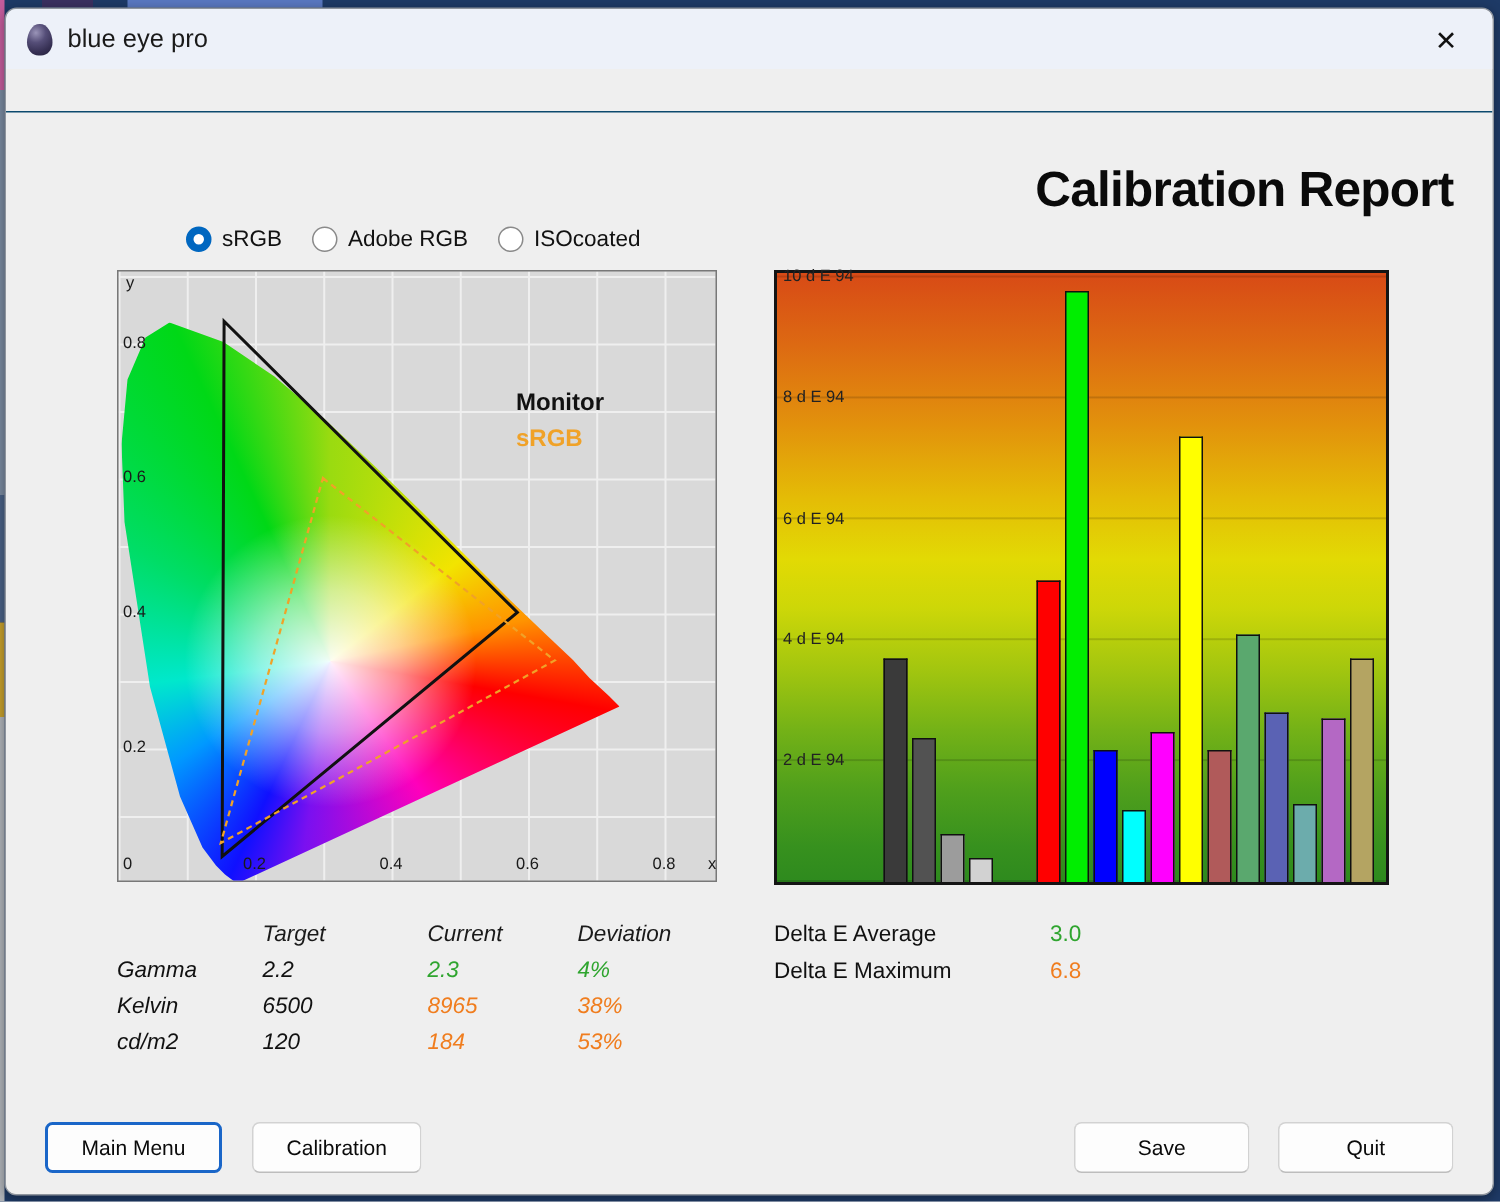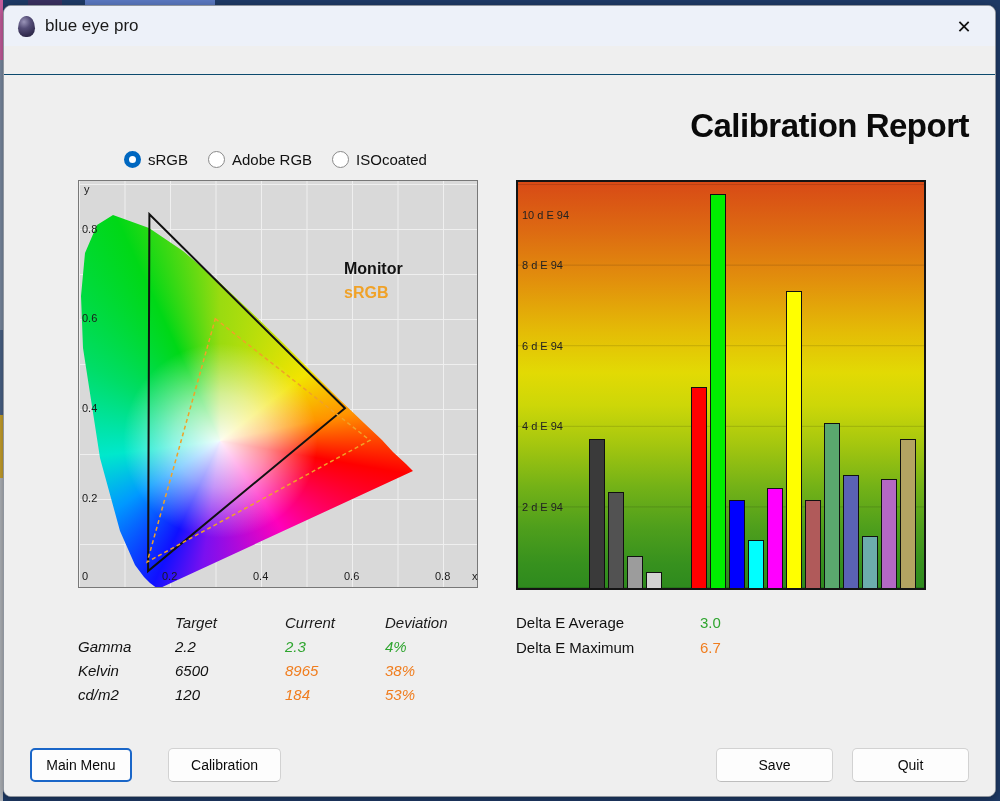--- a/index.html
+++ b/index.html
@@ -85,21 +85,21 @@
   
   .delta-summary { position:absolute; left:512px; top:535px; font-size:15px; color:#111; }
   .delta-row { display:flex; height:25px; align-items:center; }
   .delta-row .dlabel { width:184px; }
 
   
   .btn { position:absolute; top:673px; height:34px; background:#fdfdfd; border:1px solid #d2d2d2;
          border-bottom-color:#bdbdbd; border-radius:5px; font-size:14px; color:#0a0a0a;
          font-family:"Liberation Sans", sans-serif; cursor:pointer; }
   .btn.primary { border:2px solid #1a66c8; }
-  #btn-main-menu { left:26px; width:102px; }
+  #btn-main-menu { left:26px; width:118px; }
   #btn-calibration { left:164px; width:113px; }
   #btn-save { left:712px; width:117px; }
   #btn-quit { left:848px; width:117px; }
 </style>
 </head>
 <body>
 
 <div class="bg-sliver bg-s1"></div>
 <div class="bg-sliver bg-s2"></div>
 <div class="bg-sliver bg-s3"></div>
@@ -159,21 +159,21 @@
       </div>
     </div>
 
     <div class="bar-chart">
       <div class="bar-gridlines"></div>
       <div id="chartLabels">
           <span class="de-label" style="bottom: 74.396px;">2 d E 94</span>
           <span class="de-label" style="bottom: 154.792px;">4 d E 94</span>
           <span class="de-label" style="bottom: 235.188px;">6 d E 94</span>
           <span class="de-label" style="bottom: 315.584px;">8 d E 94</span>
-          <span class="de-label" style="bottom: 366px;">10 d E 94</span>
+          <span class="de-label" style="bottom: 397px;">10 d E 94</span>
         </div>
       <div class="bar-row" id="chartBars">
           <div class="bar" style="height: 149px; background: rgb(58, 58, 58);"></div>
           <div class="bar" style="height: 96px; background: rgb(82, 82, 82);"></div>
           <div class="bar" style="height: 32px; background: rgb(156, 156, 156);"></div>
           <div class="bar" style="height: 16px; background: rgb(210, 210, 210);"></div>
           <div class="bar" style="height: 201px; background: rgb(255, 0, 0); margin-left: 26px;"></div>
           <div class="bar" style="height: 394px; background: rgb(0, 238, 0);"></div>
           <div class="bar" style="height: 88px; background: rgb(0, 0, 255);"></div>
           <div class="bar" style="height: 48px; background: rgb(0, 255, 255);"></div>
@@ -207,21 +207,21 @@
         <div class="warn">53%</div>
       </div>
 
     <div class="delta-summary">
       <div class="delta-row">
         <span class="dlabel">Delta E Average</span>
         <span id="deltaAvgVal" class="good">3.0</span>
       </div>
       <div class="delta-row">
         <span class="dlabel">Delta E Maximum</span>
-        <span id="deltaMaxVal" class="warn">6.7</span>
+        <span id="deltaMaxVal" class="warn">6.8</span>
       </div>
     </div>
 
     <button class="btn primary" id="btn-main-menu">Main Menu</button>
     <button class="btn" id="btn-calibration">Calibration</button>
     <button class="btn" id="btn-save">Save</button>
     <button class="btn" id="btn-quit">Quit</button>
 
   </div>
 </div>

